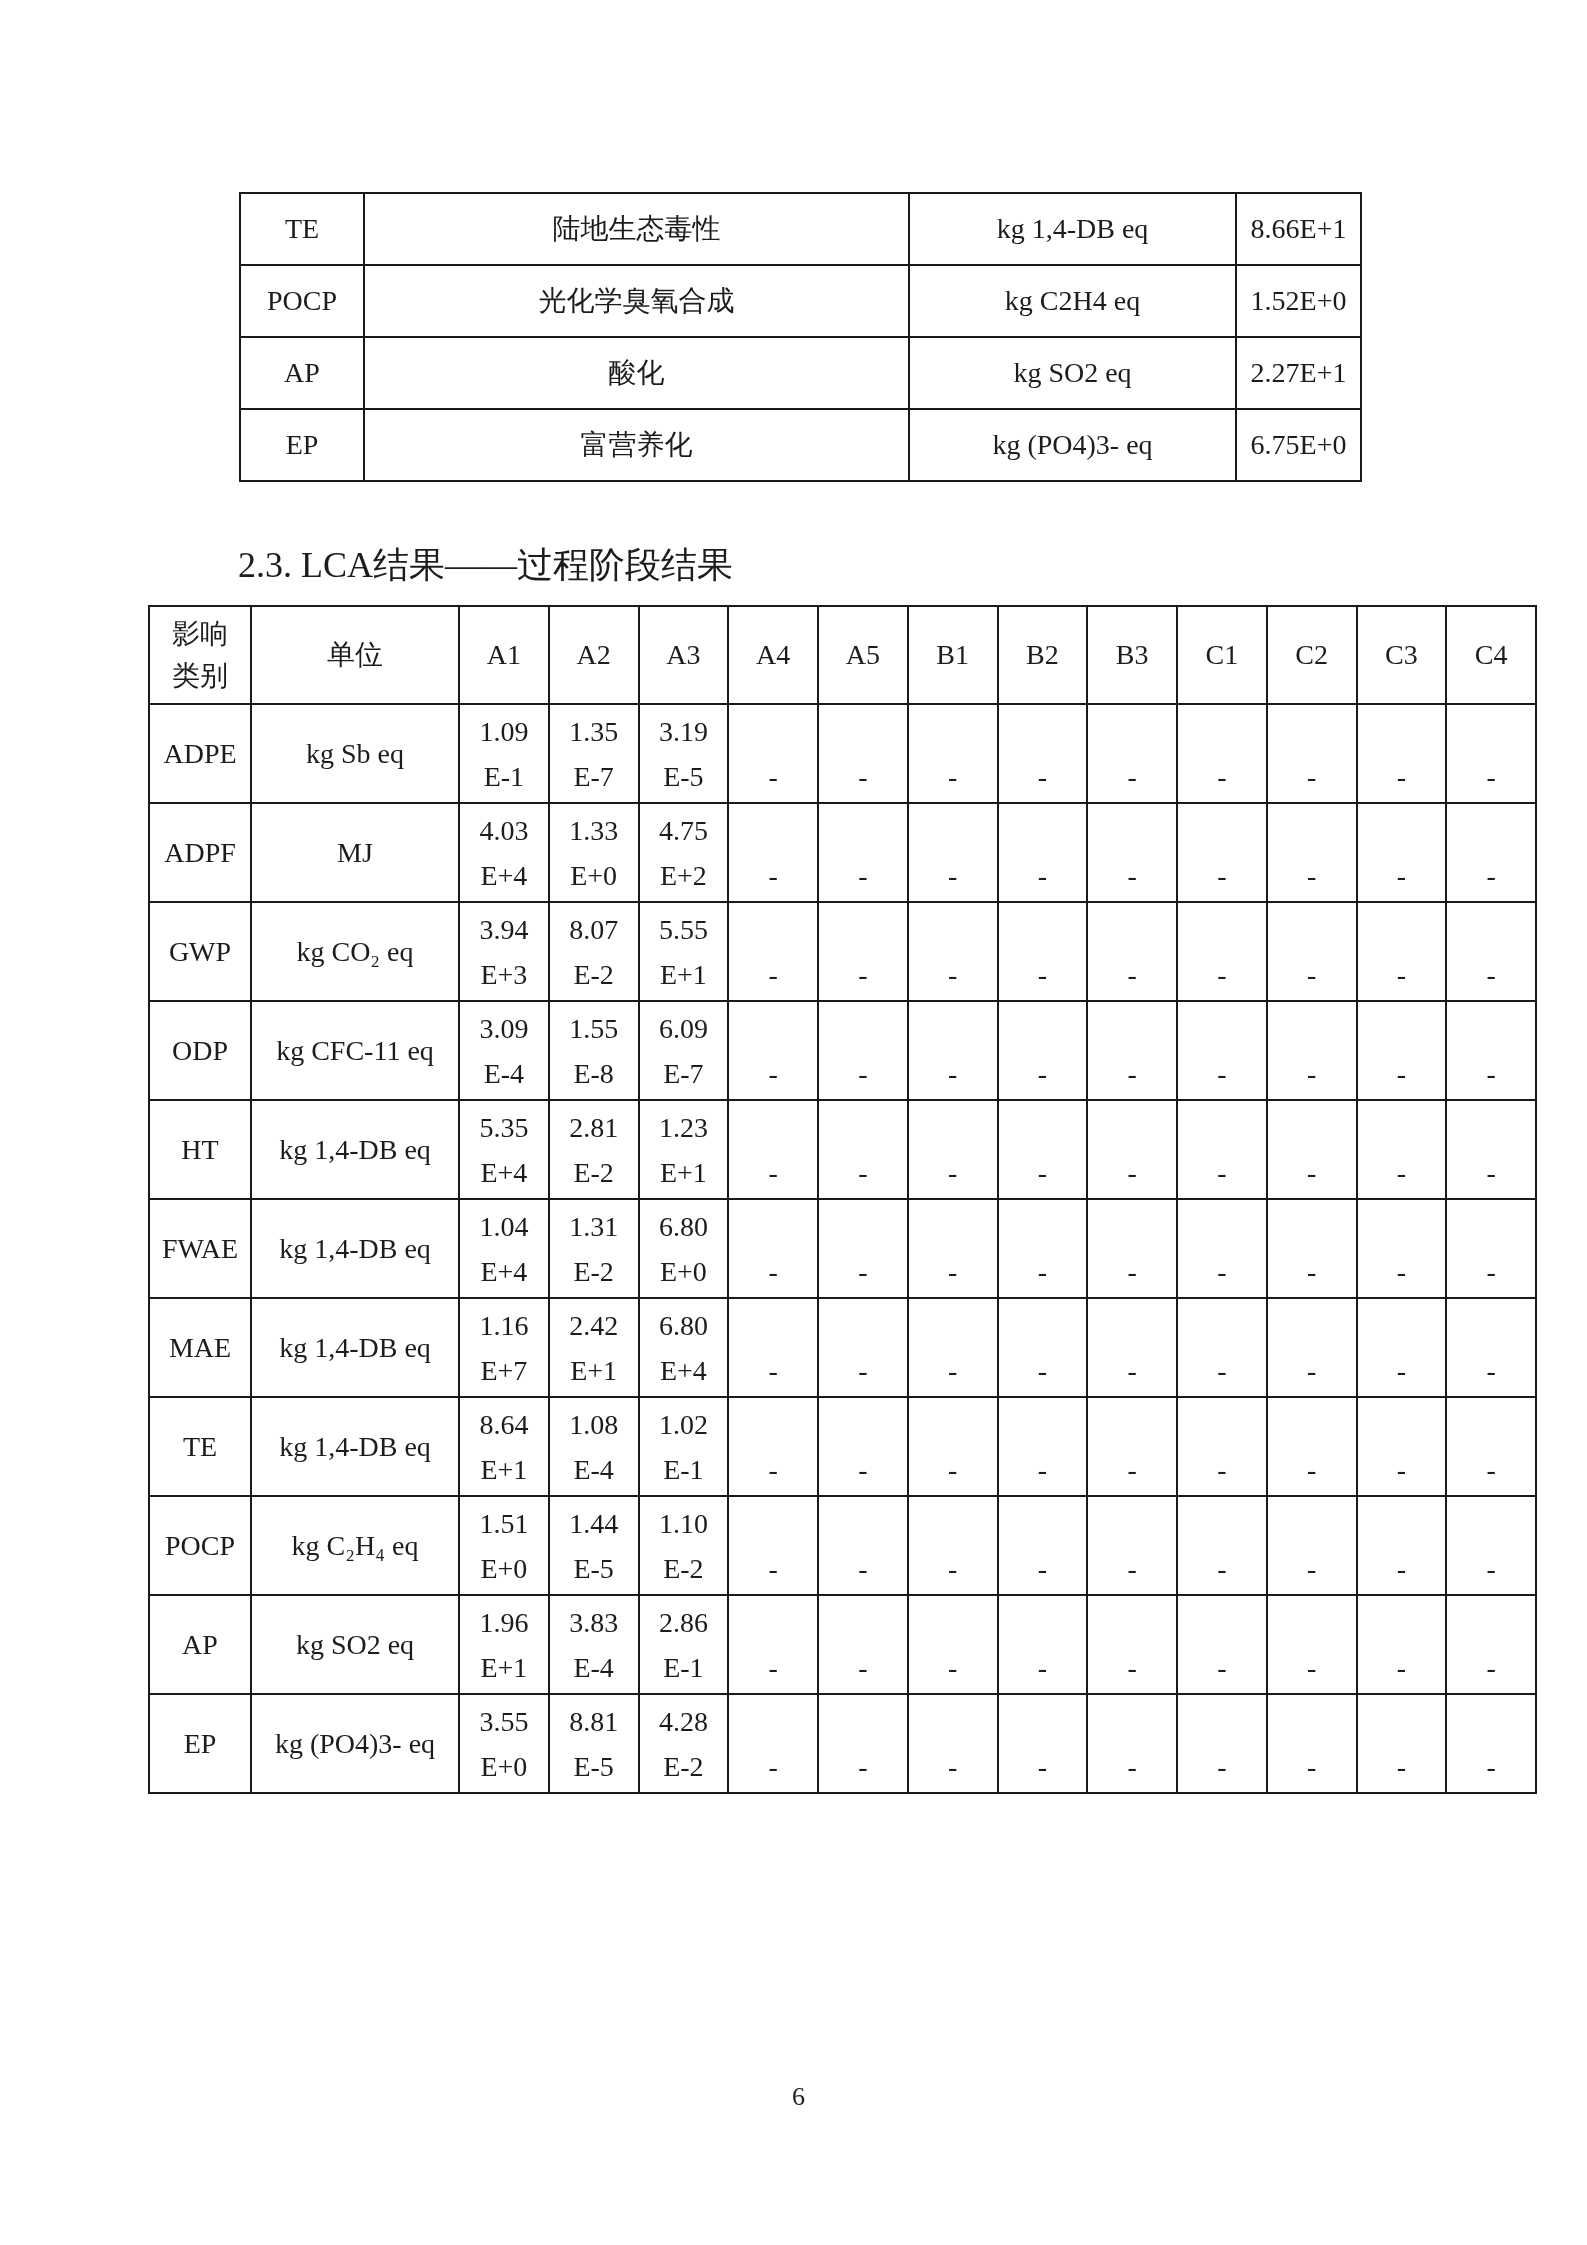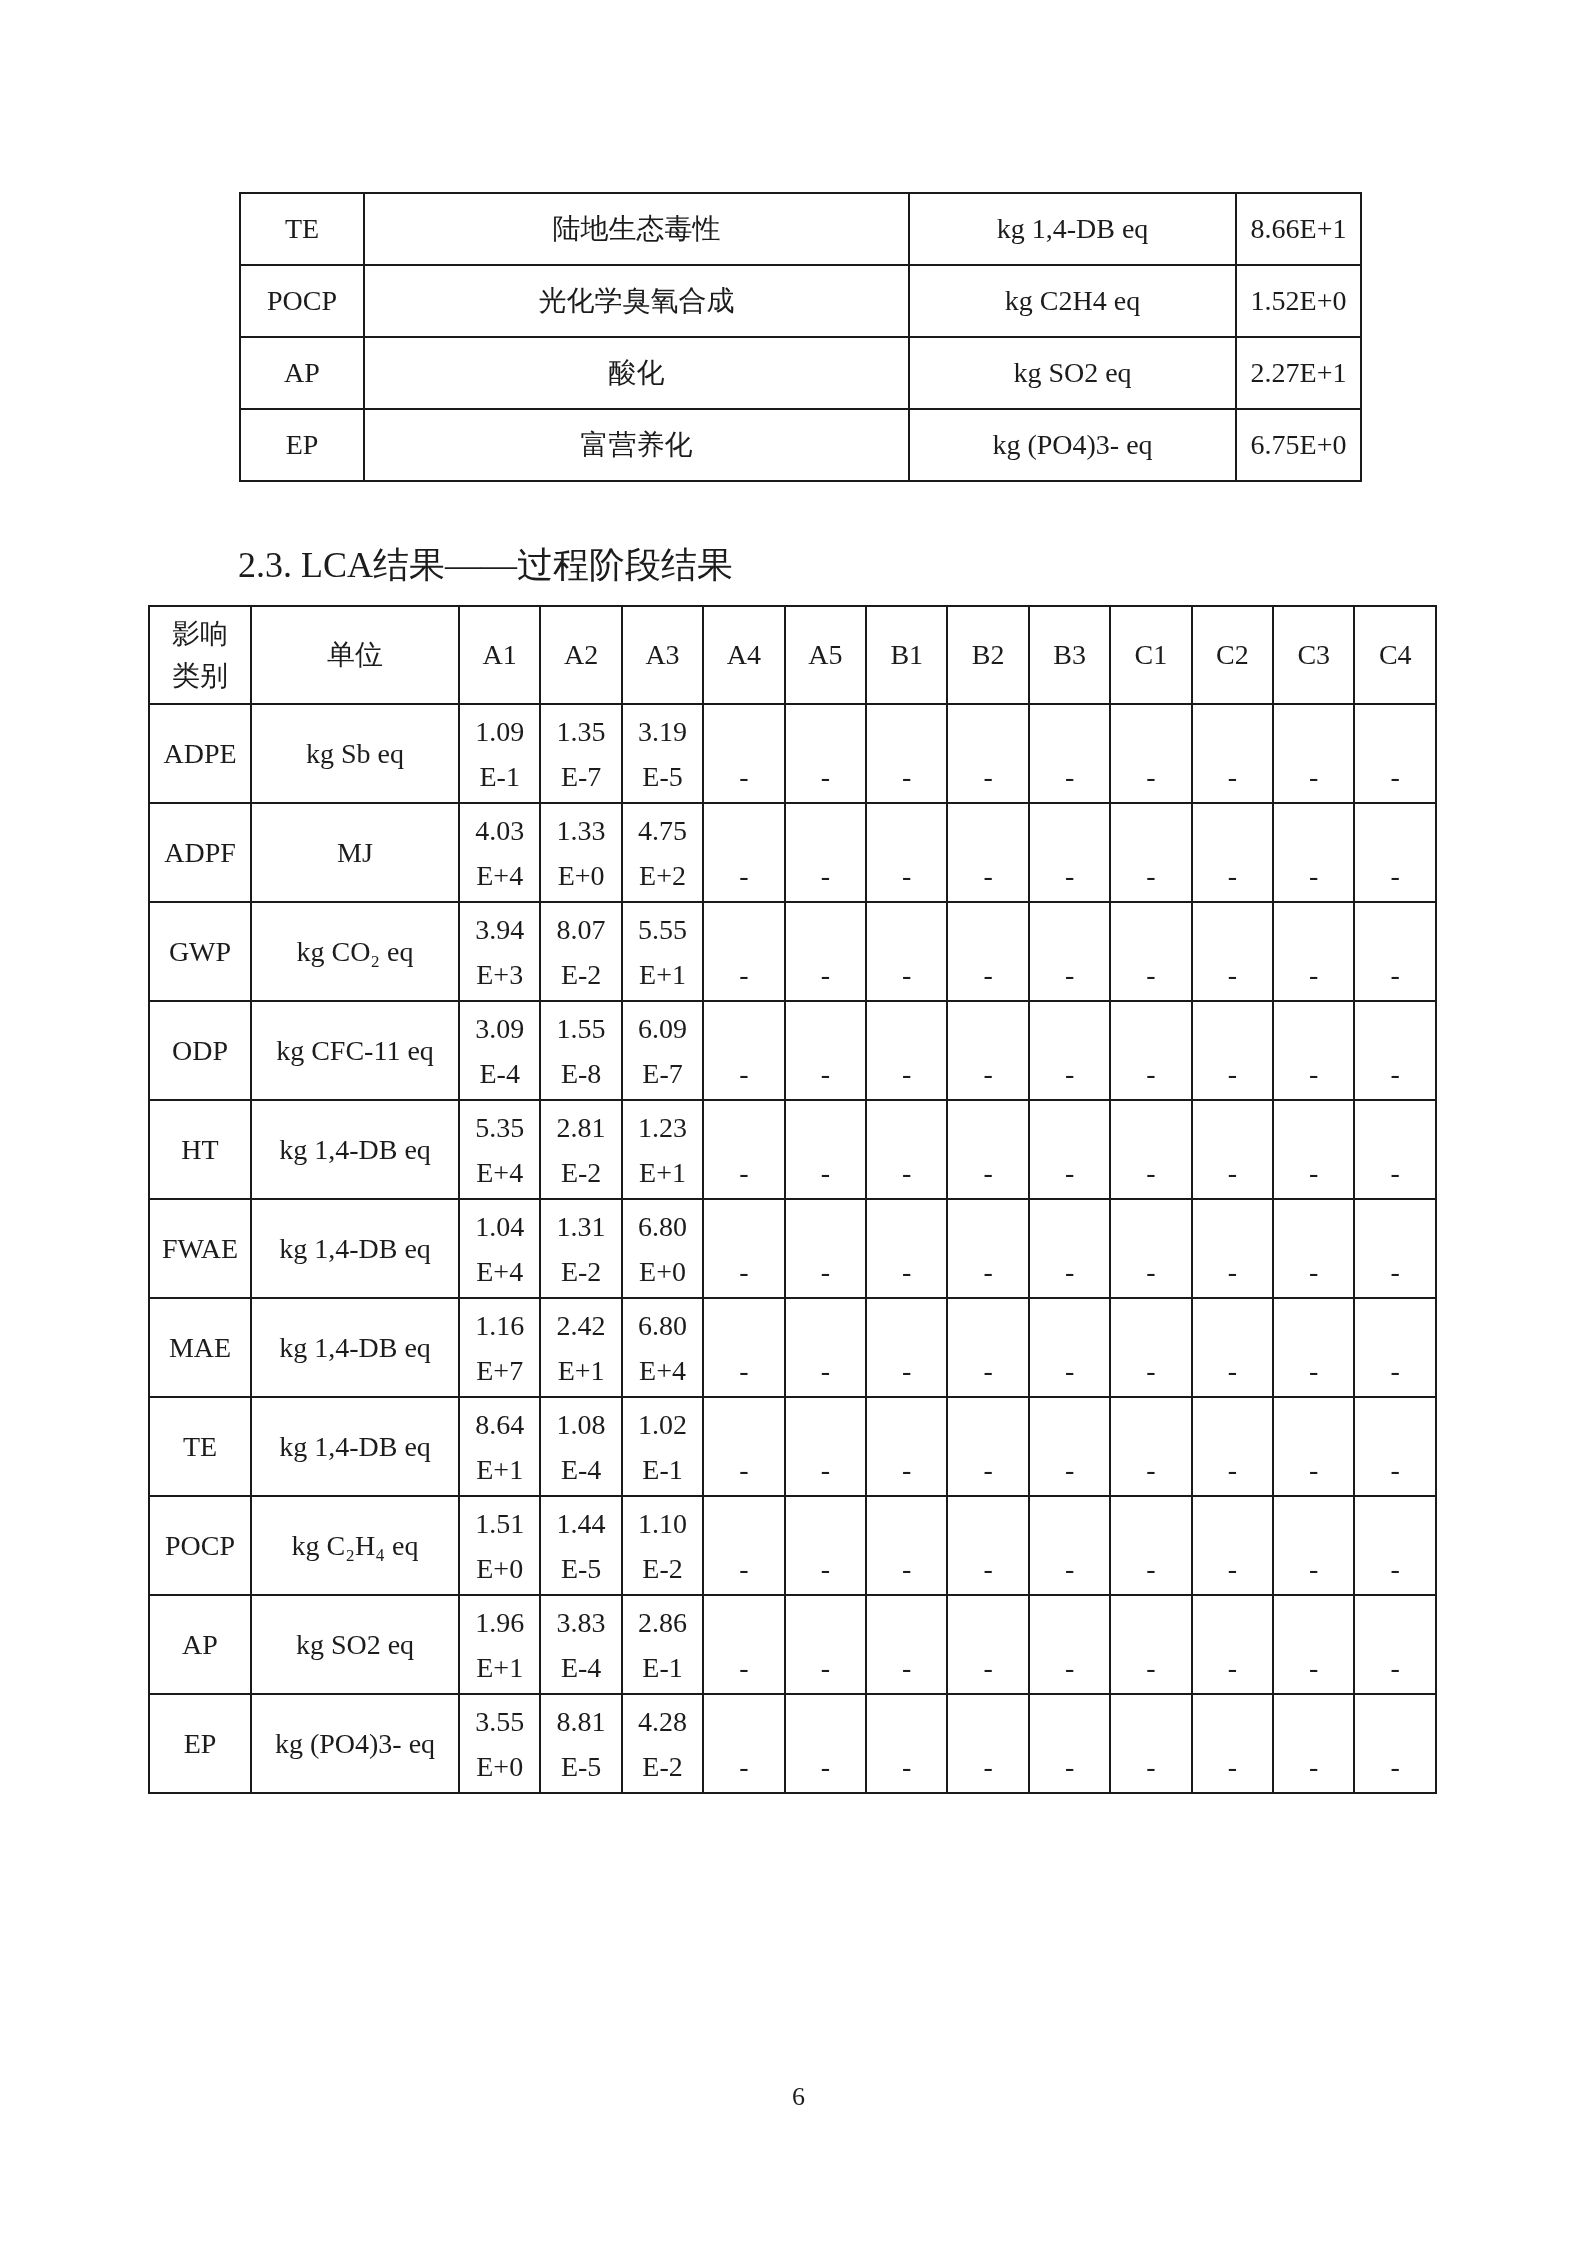--- a/index.html
+++ b/index.html
@@ -44,21 +44,21 @@
     font-weight: normal;
     line-height: 48px;
     white-space: nowrap;
   }
 
   
   .t2 {
     position: absolute;
     left: 148px;
     top: 605px;
-    width: 1289px;
+    width: 1389px;
     border-collapse: collapse;
     table-layout: fixed;
     font-size: 28px;
   }
   .t2 th, .t2 td {
     border: 2px solid #1a1a1a;
     text-align: center;
     vertical-align: middle;
     padding: 0;
     font-weight: normal;

